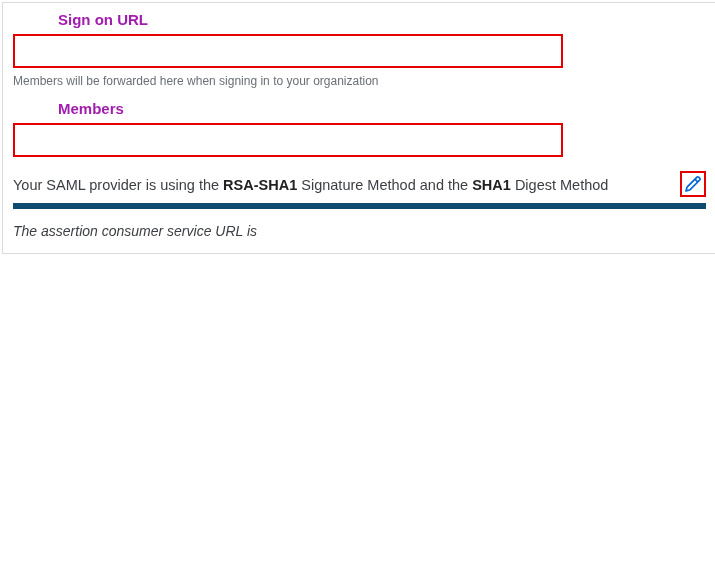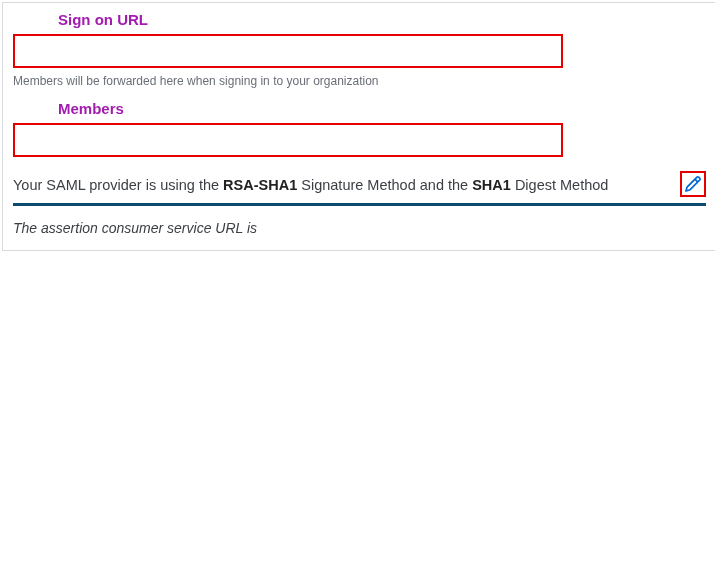--- a/index.html
+++ b/index.html
@@ -48,21 +48,21 @@
       padding: 4px 6px;
       font-size: 14px;
       resize: both;
       overflow-y: scroll;
       display: block;
     }
     .info-row {
       margin-top: 16px;
       padding-top: 4px;
       padding-bottom: 10px;
-      border-bottom: 3px solid #0c4a6e;
+      border-bottom: 6px solid #0c4a6e;
       position: relative;
       color: #3b3f44;
       font-size: 14.5px;
     }
     .info-row strong { font-weight: 600; color:#222; }
     .edit-icon-wrap {
       position: absolute;
       right: 0;
       top: -2px;
       width: 26px;

